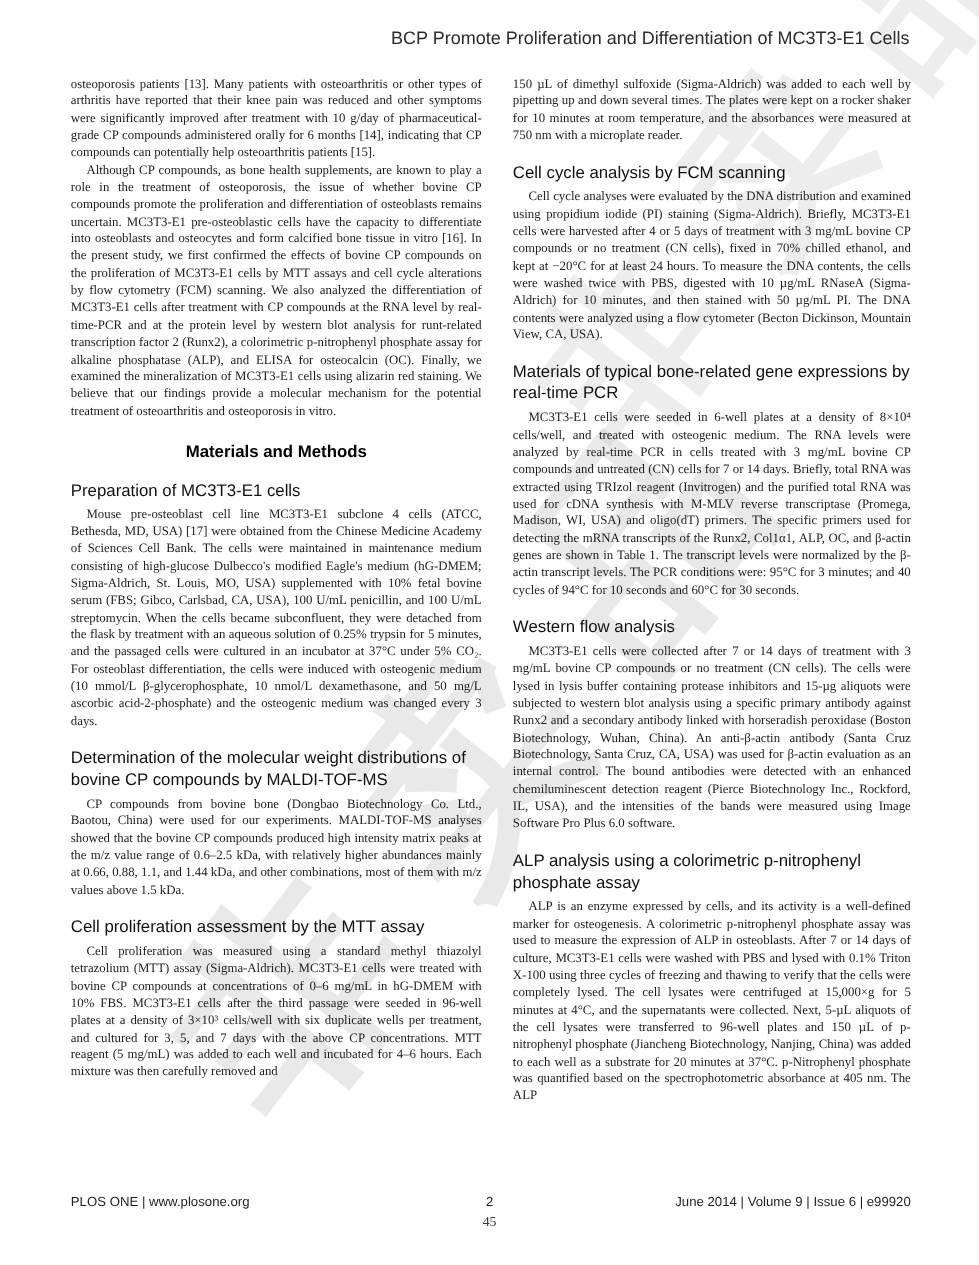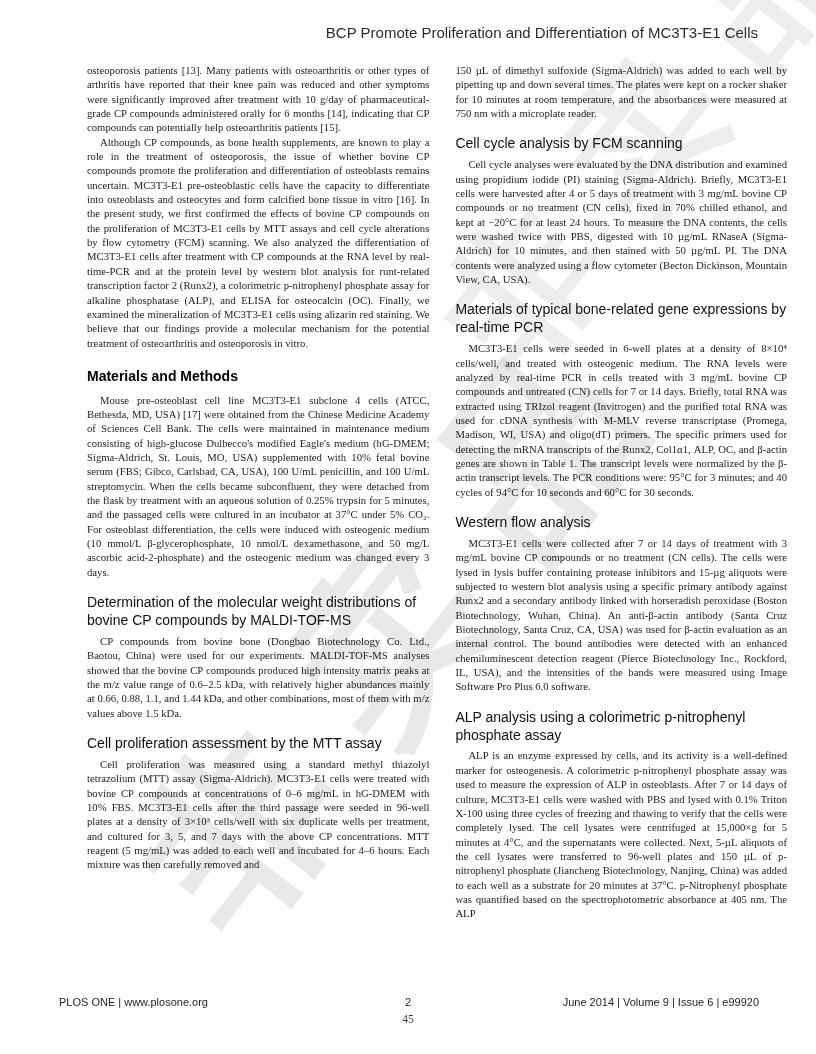--- a/index.html
+++ b/index.html
@@ -36,36 +36,36 @@
   }
   .content { position:relative; z-index:1; }
   .running-head {
     position:absolute; top:24px; right:58px;
     font-family:"Liberation Sans", sans-serif;
     font-size:15px; color:#2b2b2b;
   }
   .columns {
     position:absolute; top:63px; left:59px;
     width:700px;
-    display:flex; gap:26px;margin-left:28px;
+    display:flex; gap:26px;
   }
   .col-left  { width:349px; }
   .col-right { width:338px; }
   p.body {
     margin:0;
     font-size:10.7px;
     line-height:14.35px;
     text-align:justify;
     color:#1c1c1c;
   }
   p.indent { text-indent:13px; }
   h1.sec {
     font-family:"Liberation Sans", sans-serif;
     font-size:14px; font-weight:bold; color:#000;
-    margin:18px 0 8px 0; line-height:1.2;
+    margin:18px 0 8px 0; line-height:1.2;text-align:center;
   }
   h2.subsec {
     font-family:"Liberation Sans", sans-serif;
     font-size:14px; font-weight:normal; color:#101010;
     margin:15px 0 4px 0; line-height:1.28;
   }
   .footer {
     position:absolute; top:996px; left:59px; width:700px;
     font-family:"Liberation Sans", sans-serif;
     font-size:11px; color:#1f1f1f;
@@ -96,20 +96,21 @@
   <div class="content">
 
     <header class="running-head">BCP Promote Proliferation and Differentiation of MC3T3-E1 Cells</header>
 
     <div class="columns">
 
       <section class="col-left">
         <p class="body">osteoporosis patients [13]. Many patients with osteoarthritis or other types of arthritis have reported that their knee pain was reduced and other symptoms were significantly improved after treatment with 10 g/day of pharmaceutical-grade CP compounds administered orally for 6 months [14], indicating that CP compounds can potentially help osteoarthritis patients [15].</p>
         <p class="body indent">Although CP compounds, as bone health supplements, are known to play a role in the treatment of osteoporosis, the issue of whether bovine CP compounds promote the proliferation and differentiation of osteoblasts remains uncertain. MC3T3-E1 pre-osteoblastic cells have the capacity to differentiate into osteoblasts and osteocytes and form calcified bone tissue in vitro [16]. In the present study, we first confirmed the effects of bovine CP compounds on the proliferation of MC3T3-E1 cells by MTT assays and cell cycle alterations by flow cytometry (FCM) scanning. We also analyzed the differentiation of MC3T3-E1 cells after treatment with CP compounds at the RNA level by real-time-PCR and at the protein level by western blot analysis for runt-related transcription factor 2 (Runx2), a colorimetric p-nitrophenyl phosphate assay for alkaline phosphatase (ALP), and ELISA for osteocalcin (OC). Finally, we examined the mineralization of MC3T3-E1 cells using alizarin red staining. We believe that our findings provide a molecular mechanism for the potential treatment of osteoarthritis and osteoporosis in vitro.</p>
         <h1 class="sec">Materials and Methods</h1>
+        <h2 class="subsec">Preparation of MC3T3-E1 cells</h2>
         <p class="body indent">Mouse pre-osteoblast cell line MC3T3-E1 subclone 4 cells (ATCC, Bethesda, MD, USA) [17] were obtained from the Chinese Medicine Academy of Sciences Cell Bank. The cells were maintained in maintenance medium consisting of high-glucose Dulbecco's modified Eagle's medium (hG-DMEM; Sigma-Aldrich, St. Louis, MO, USA) supplemented with 10% fetal bovine serum (FBS; Gibco, Carlsbad, CA, USA), 100 U/mL penicillin, and 100 U/mL streptomycin. When the cells became subconfluent, they were detached from the flask by treatment with an aqueous solution of 0.25% trypsin for 5 minutes, and the passaged cells were cultured in an incubator at 37°C under 5% CO₂. For osteoblast differentiation, the cells were induced with osteogenic medium (10 mmol/L β-glycerophosphate, 10 nmol/L dexamethasone, and 50 mg/L ascorbic acid-2-phosphate) and the osteogenic medium was changed every 3 days.</p>
         <h2 class="subsec">Determination of the molecular weight distributions of bovine CP compounds by MALDI-TOF-MS</h2>
         <p class="body indent">CP compounds from bovine bone (Dongbao Biotechnology Co. Ltd., Baotou, China) were used for our experiments. MALDI-TOF-MS analyses showed that the bovine CP compounds produced high intensity matrix peaks at the m/z value range of 0.6–2.5 kDa, with relatively higher abundances mainly at 0.66, 0.88, 1.1, and 1.44 kDa, and other combinations, most of them with m/z values above 1.5 kDa.</p>
         <h2 class="subsec">Cell proliferation assessment by the MTT assay</h2>
         <p class="body indent">Cell proliferation was measured using a standard methyl thiazolyl tetrazolium (MTT) assay (Sigma-Aldrich). MC3T3-E1 cells were treated with bovine CP compounds at concentrations of 0–6 mg/mL in hG-DMEM with 10% FBS. MC3T3-E1 cells after the third passage were seeded in 96-well plates at a density of 3×10³ cells/well with six duplicate wells per treatment, and cultured for 3, 5, and 7 days with the above CP concentrations. MTT reagent (5 mg/mL) was added to each well and incubated for 4–6 hours. Each mixture was then carefully removed and</p>
       </section>
 
       <section class="col-right">
         <p class="body">150 µL of dimethyl sulfoxide (Sigma-Aldrich) was added to each well by pipetting up and down several times. The plates were kept on a rocker shaker for 10 minutes at room temperature, and the absorbances were measured at 750 nm with a microplate reader.</p>
         <h2 class="subsec">Cell cycle analysis by FCM scanning</h2>

